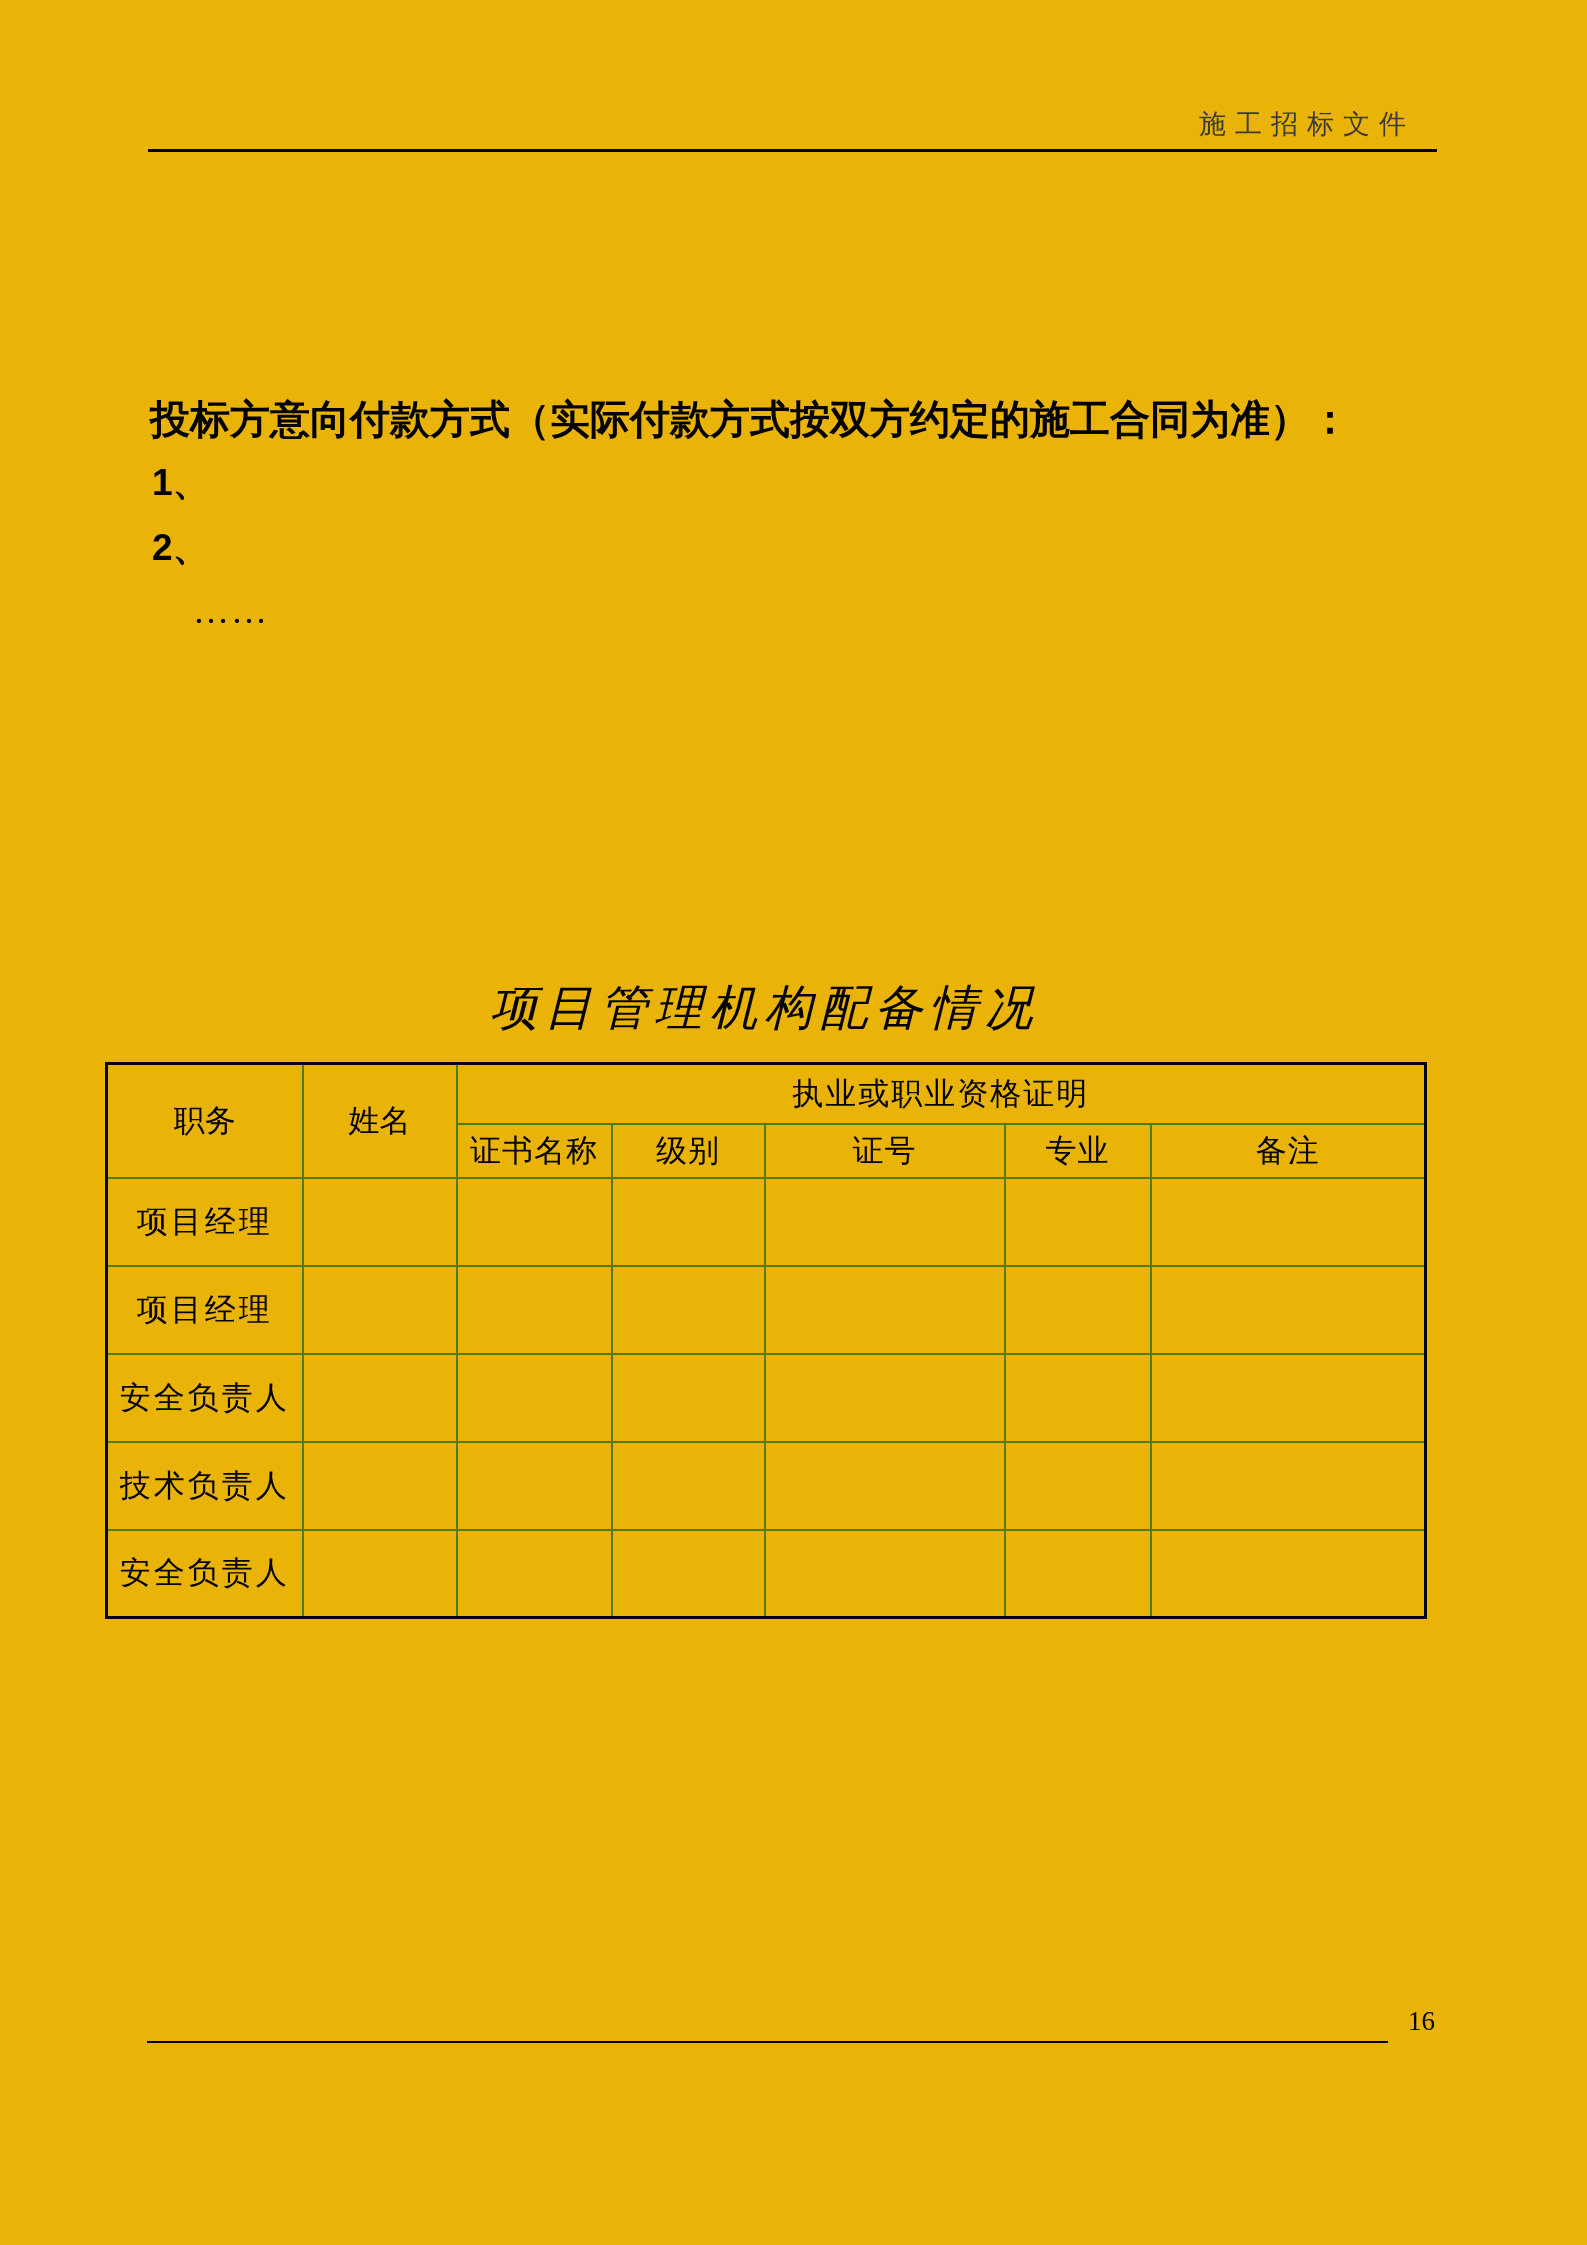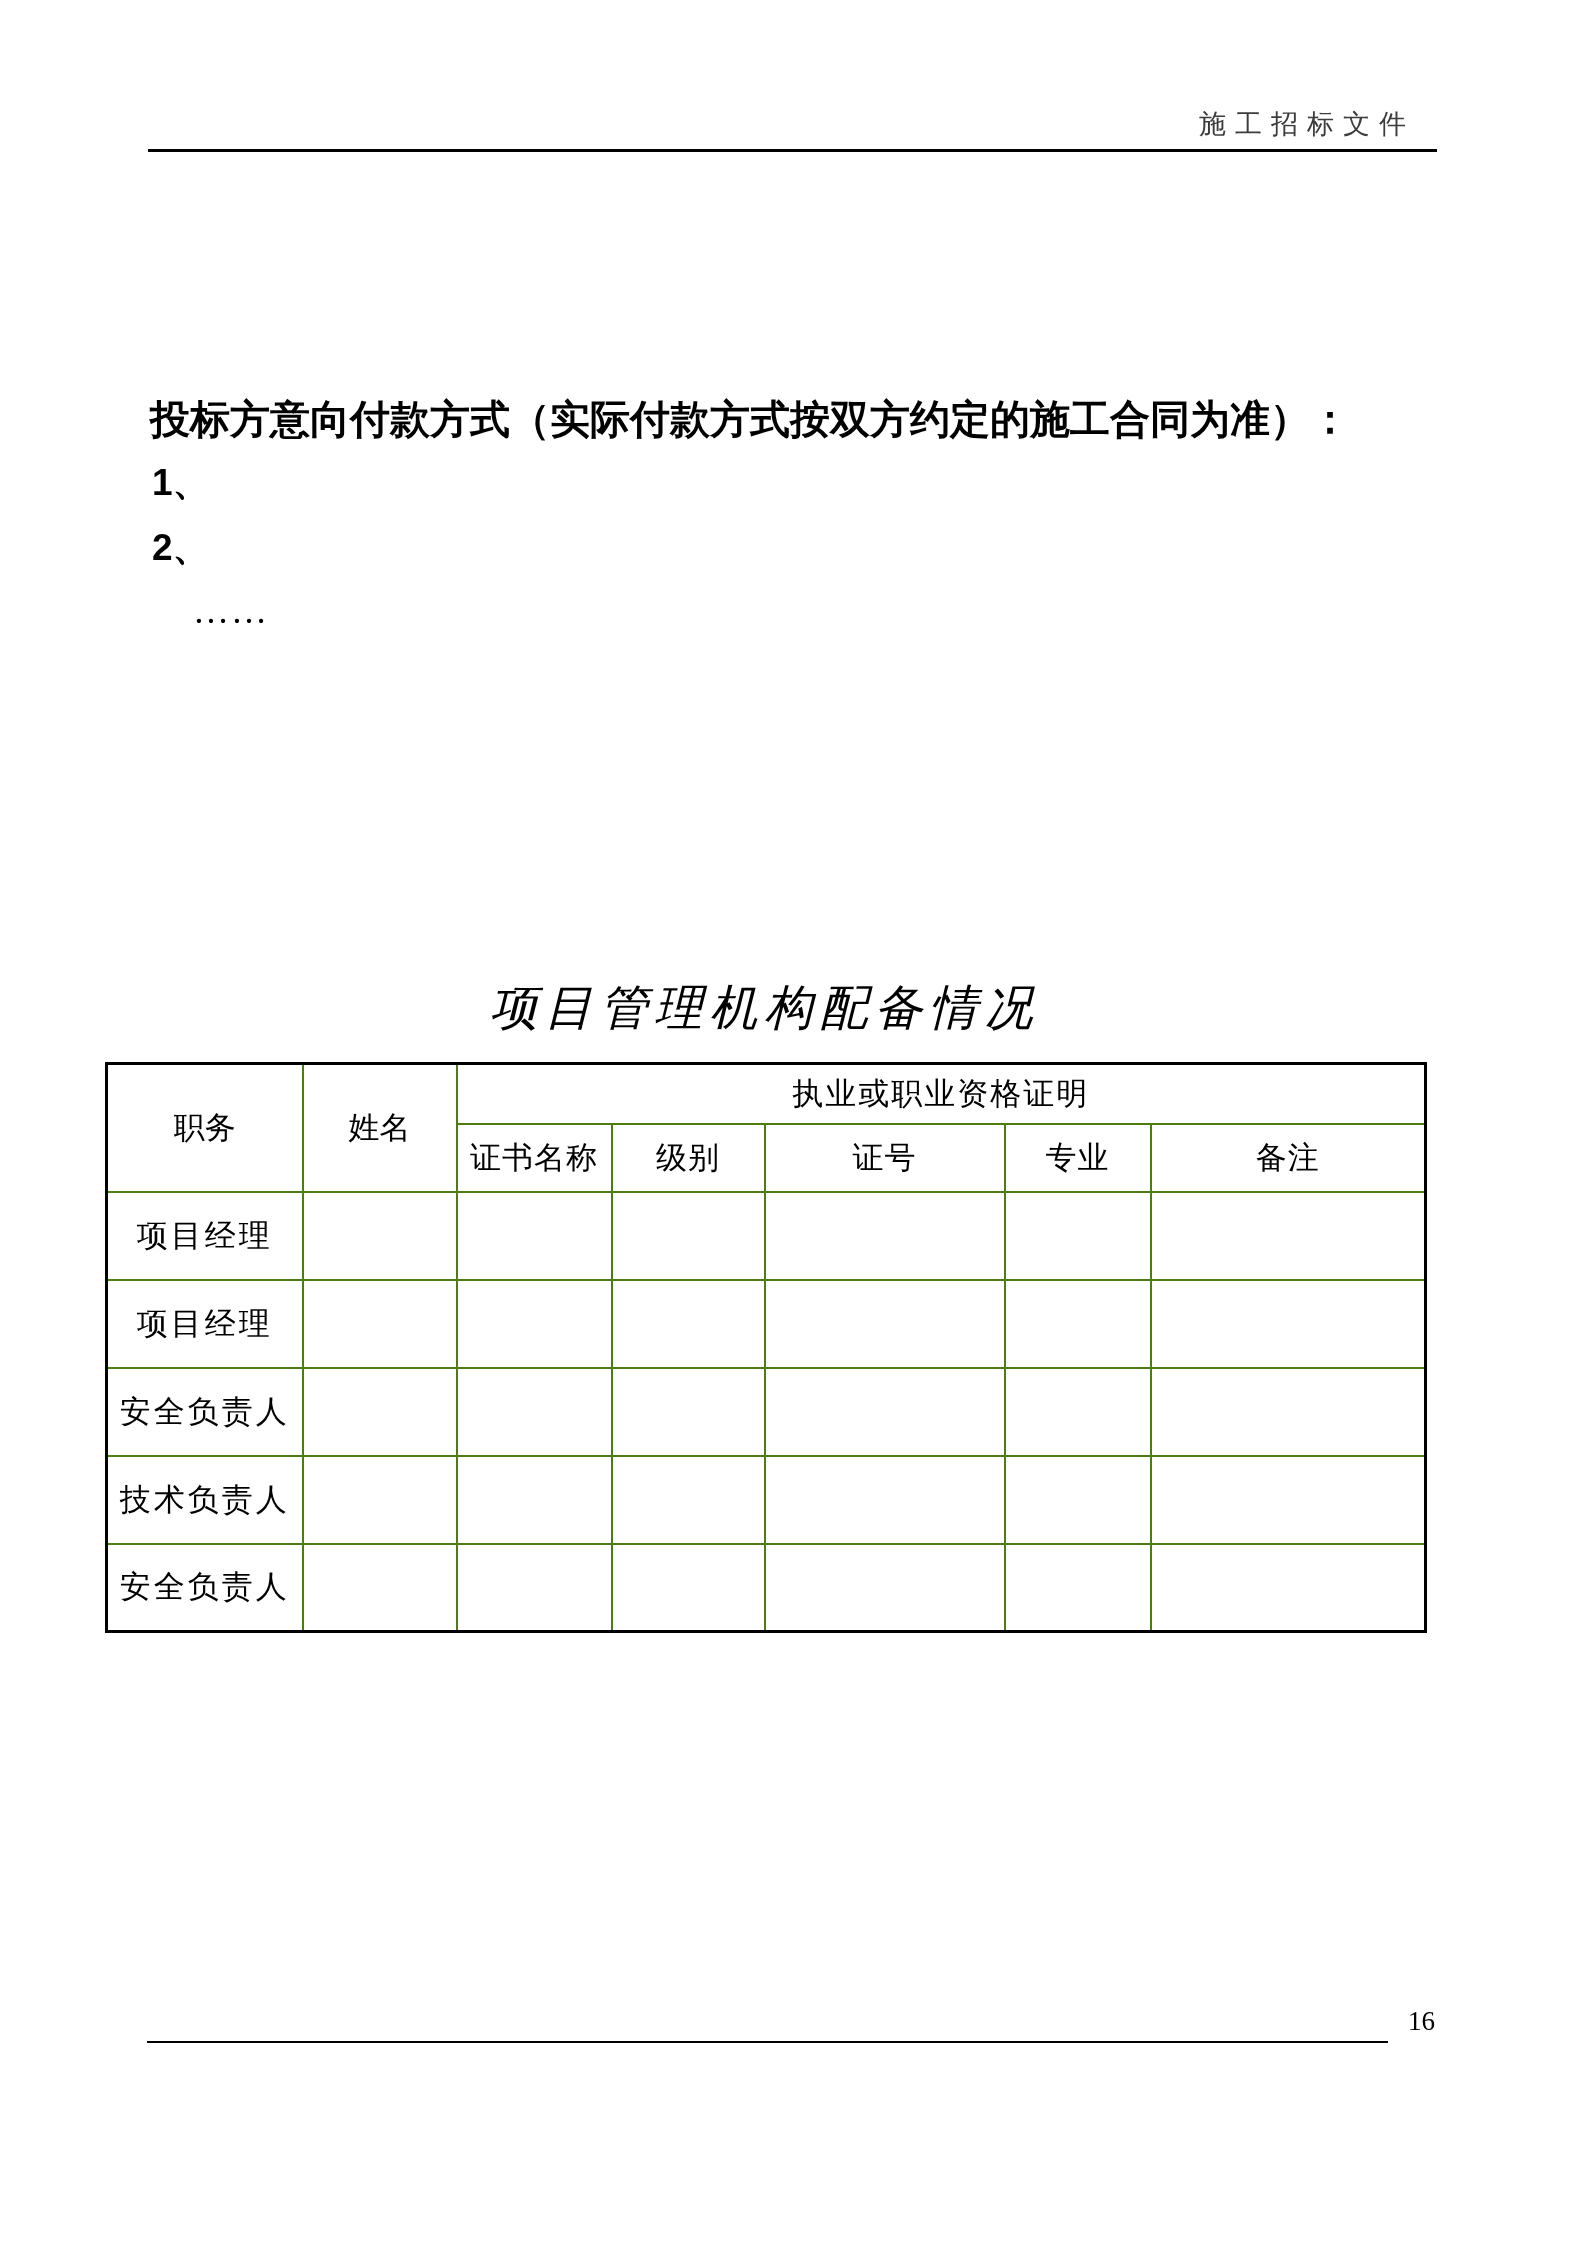--- a/index.html
+++ b/index.html
@@ -1,19 +1,19 @@
 <!DOCTYPE html>
 <html><head>
 <meta charset="utf-8">
 <style>
   html,body{margin:0;padding:0;background:#888;}
   .page{
     position:relative;
     width:1587px;height:2245px;
-    background:#ffffff;
+    background:#eab308;
     font-family:"Liberation Serif","DejaVu Serif",serif;
     color:#000;
     overflow:hidden;
   }
   
   .header-text{
     position:absolute;
     top:106px;right:172px;
     font-size:27px;
     letter-spacing:9px;
@@ -79,21 +79,21 @@
   table.staffing th, table.staffing td{
     border:2px solid #4d7c0f;
     font-weight:normal;
     font-size:31px;
     padding:0;
     text-align:center;
     vertical-align:middle;
     overflow:hidden;
   }
   tr.hrow1{height:60px;}
-  tr.hrow2{height:68px;}
+  tr.hrow2{height:54px;}
   tr.drow{height:88px;margin-left:44px;}
   td.role-cell{
     text-align:left;
     padding-left:13px;
     letter-spacing:3px;
     white-space:nowrap;
   }
   th.sub{letter-spacing:1px;}
   th.group{letter-spacing:2px;}
   

